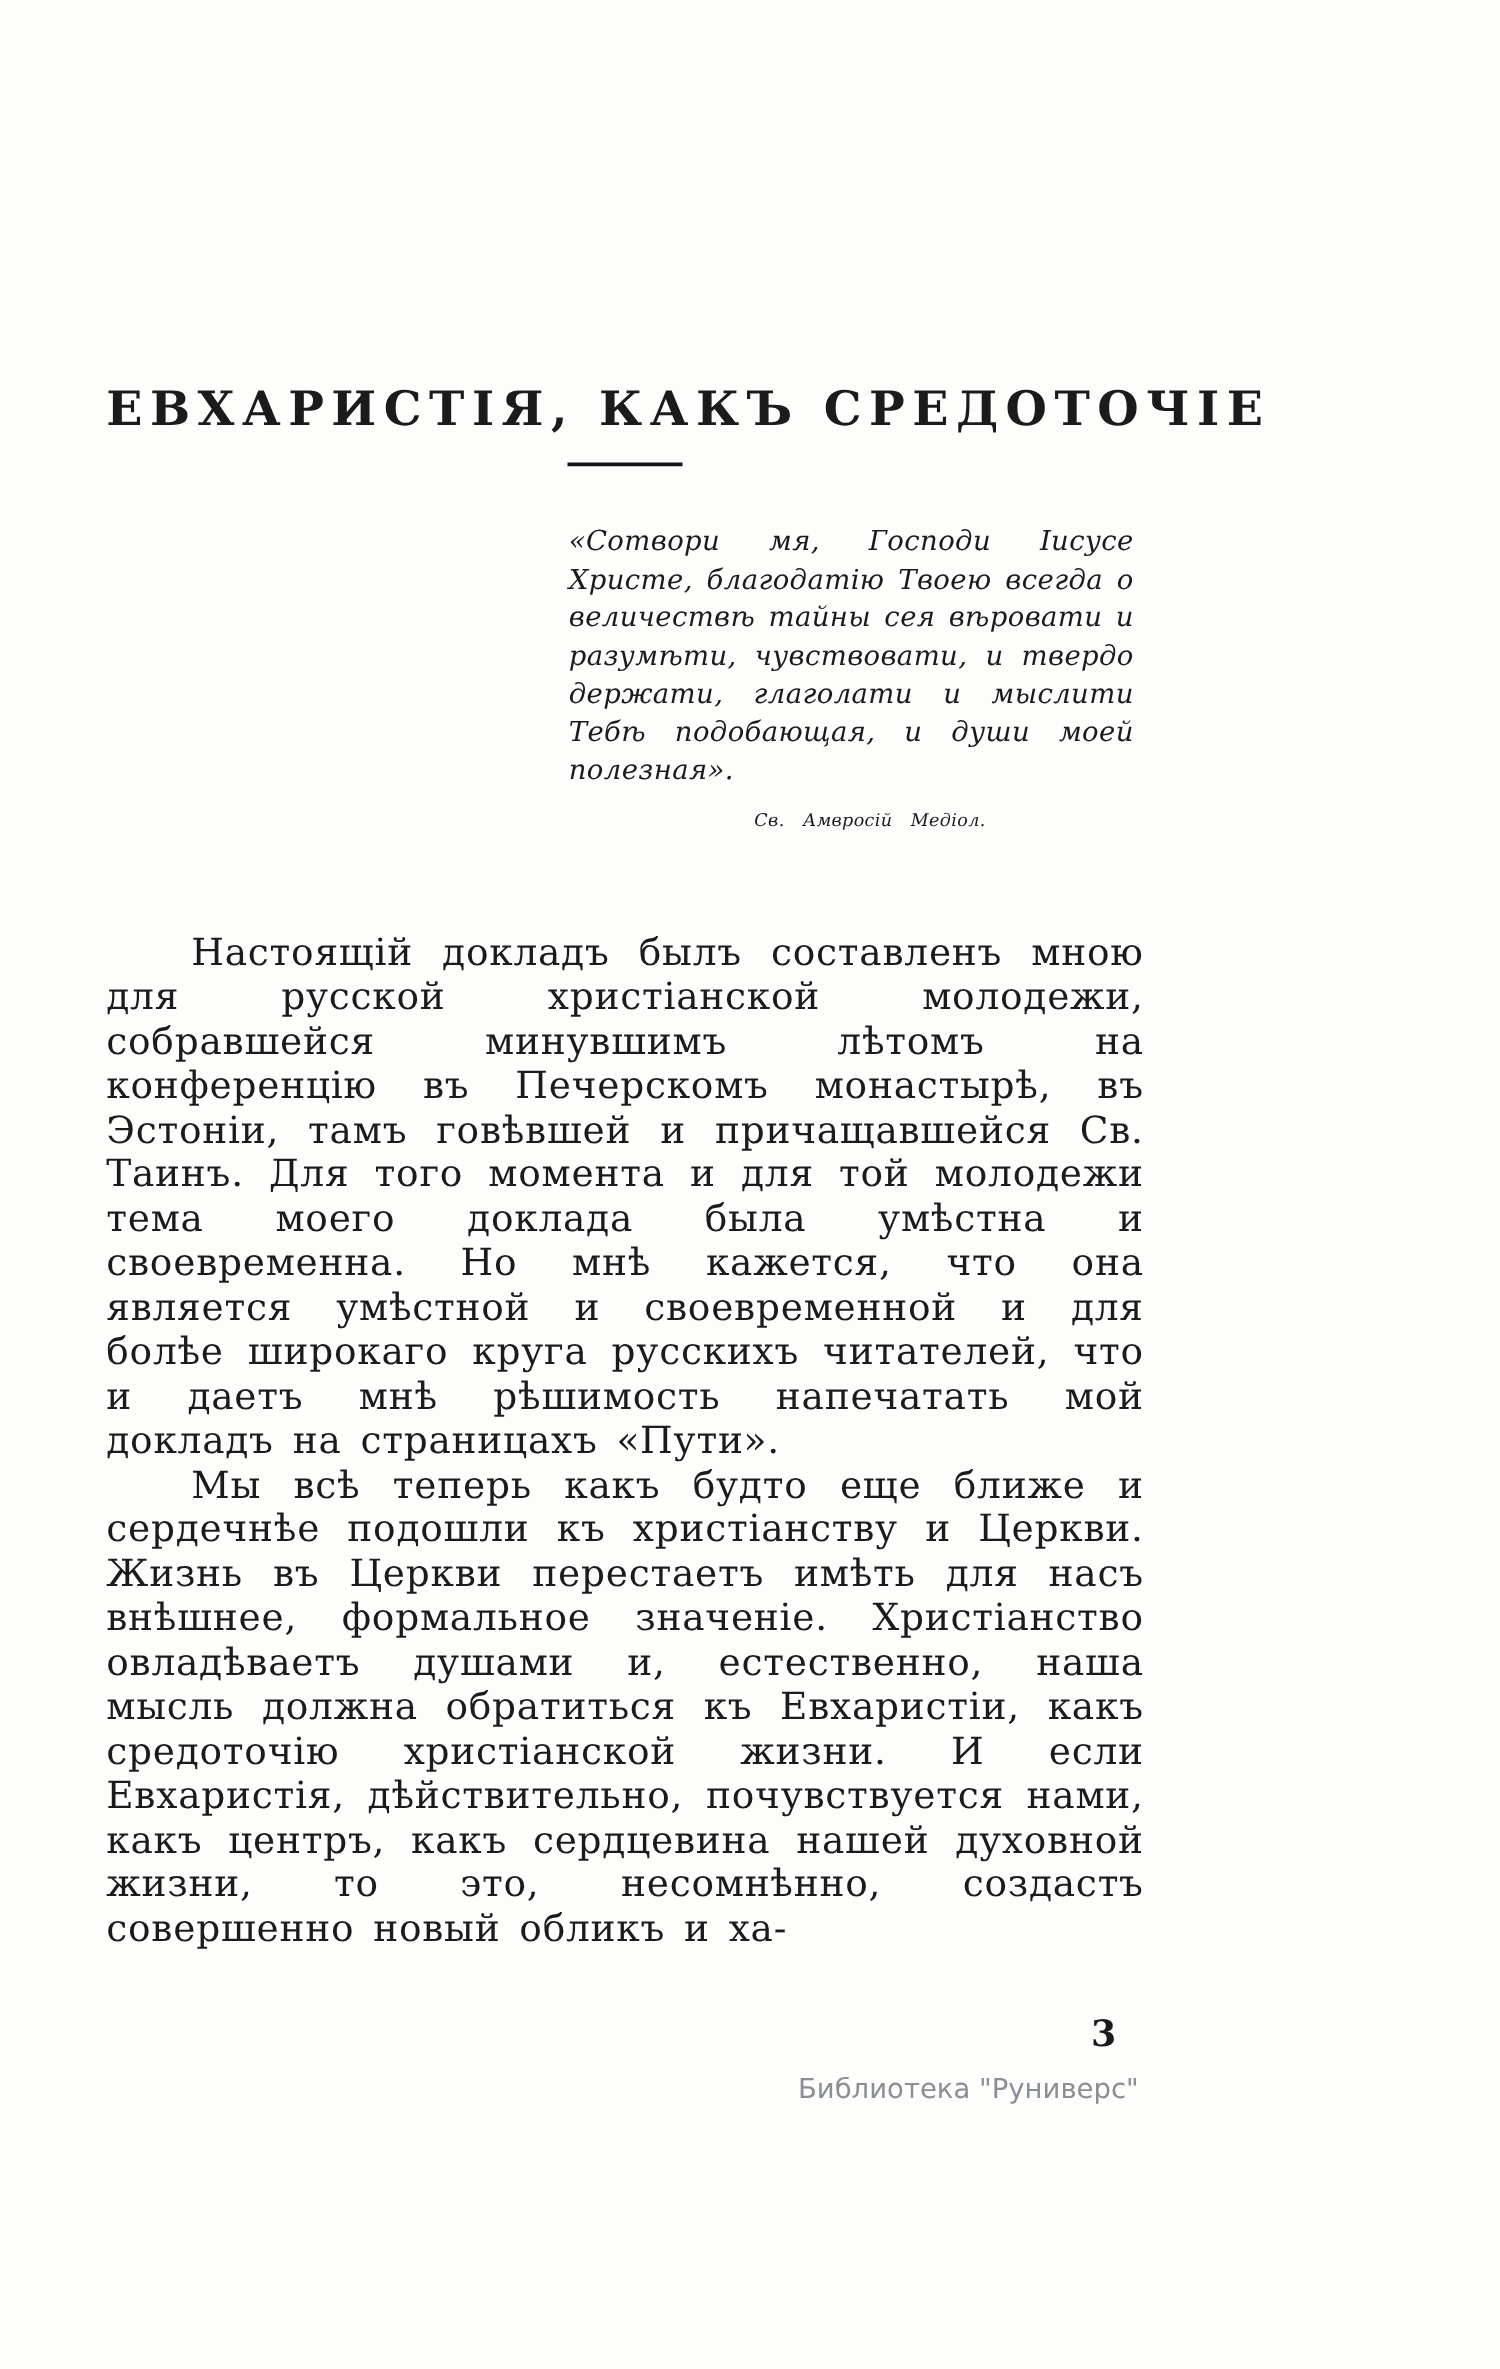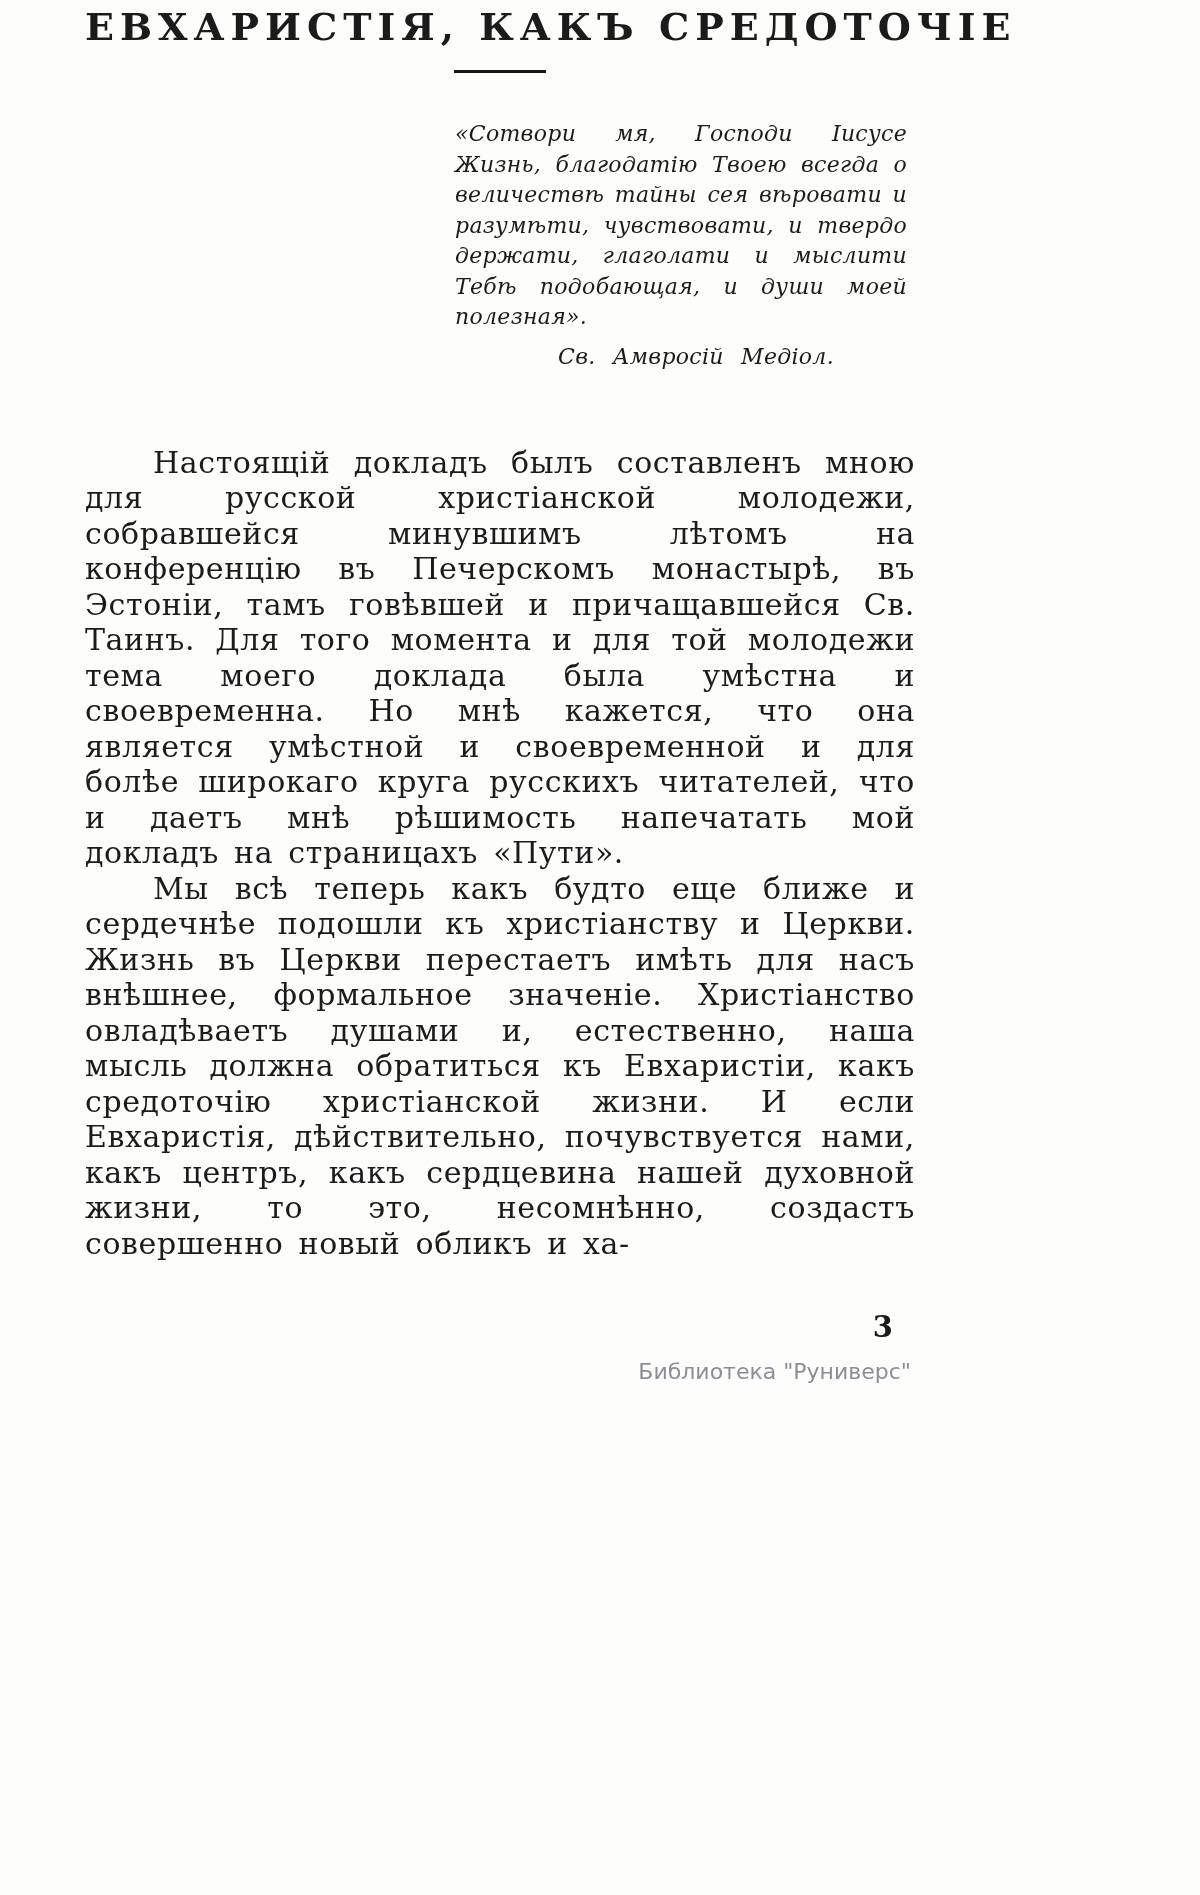--- a/index.html
+++ b/index.html
@@ -13,20 +13,21 @@
     height: 1895px;
     background: #fdfdfc;
     overflow: hidden;
     font-family: "DejaVu Serif", serif;
     color: #1b1b1b;
   }
   .content {
     position: relative;
     width: 830px;
     margin-left: 85px;
+    padding-top: 300px;
     box-sizing: border-box;
   }
   .title-block {
     text-align: center;
   }
   .title-line {
     font-size: 38px;
     font-weight: 700;
     letter-spacing: 6px;
     line-height: 54px;
@@ -48,21 +49,21 @@
     font-style: italic;
     font-size: 22px;
     line-height: 30.5px;
     text-align: justify;
     word-spacing: 3px;
     letter-spacing: 0.3px;
   }
   .epigraph-attribution {
     margin: 9px 0 0 0;
     font-style: italic;
-    font-size: 22px;
+    font-size: 14px;
     line-height: 30px;
     text-align: center;
     word-spacing: 10px;
     letter-spacing: 0.3px;
     padding-left: 30px;
   }
   .body-text {
     margin-top: 73px;
     font-size: 30px;
     line-height: 35.5px;
@@ -97,21 +98,21 @@
 
 <div class="scan-page">
   <div class="content">
 
     <div class="title-block">
       <div class="title-line">ЕВХАРИСТІЯ, КАКЪ СРЕДОТОЧІЕ</div>
       <div class="title-rule"></div>
     </div>
 
     <div class="epigraph">
-      <p class="epigraph-text">«Сотвори мя, Господи Іисусе Жизнь, благодатію Твоею всегда о величествѣ тайны сея вѣровати и разумѣти, чувствовати, и твердо держати, глаголати и мыслити Тебѣ подобающая, и души моей полезная».</p>
+      <p class="epigraph-text">«Сотвори мя, Господи Іисусе Христе, благодатію Твоею всегда о величествѣ тайны сея вѣровати и разумѣти, чувствовати, и твердо держати, глаголати и мыслити Тебѣ подобающая, и души моей полезная».</p>
       <p class="epigraph-attribution">Св. Амвросій Медіол.</p>
     </div>
 
     <div class="body-text">
       <p>Настоящій докладъ былъ составленъ мною для русской христіанской молодежи, собравшейся минувшимъ лѣтомъ на конференцію въ Печерскомъ монастырѣ, въ Эстоніи, тамъ говѣвшей и причащавшейся Св. Таинъ. Для того момента и для той молодежи тема моего доклада была умѣстна и своевременна. Но мнѣ кажется, что она является умѣстной и своевременной и для болѣе широкаго круга русскихъ читателей, что и даетъ мнѣ рѣшимость напечатать мой докладъ на страницахъ «Пути».</p>
       <p>Мы всѣ теперь какъ будто еще ближе и сердечнѣе подошли къ христіанству и Церкви. Жизнь въ Церкви перестаетъ имѣть для насъ внѣшнее, формальное значеніе. Христіанство овладѣваетъ душами и, естественно, наша мысль должна обратиться къ Евхаристіи, какъ средоточію христіанской жизни. И если Евхаристія, дѣйствительно, почувствуется нами, какъ центръ, какъ сердцевина нашей духовной жизни, то это, несомнѣнно, создастъ совершенно новый обликъ и ха-</p>
     </div>
 
     <div class="page-number">3</div>
 

